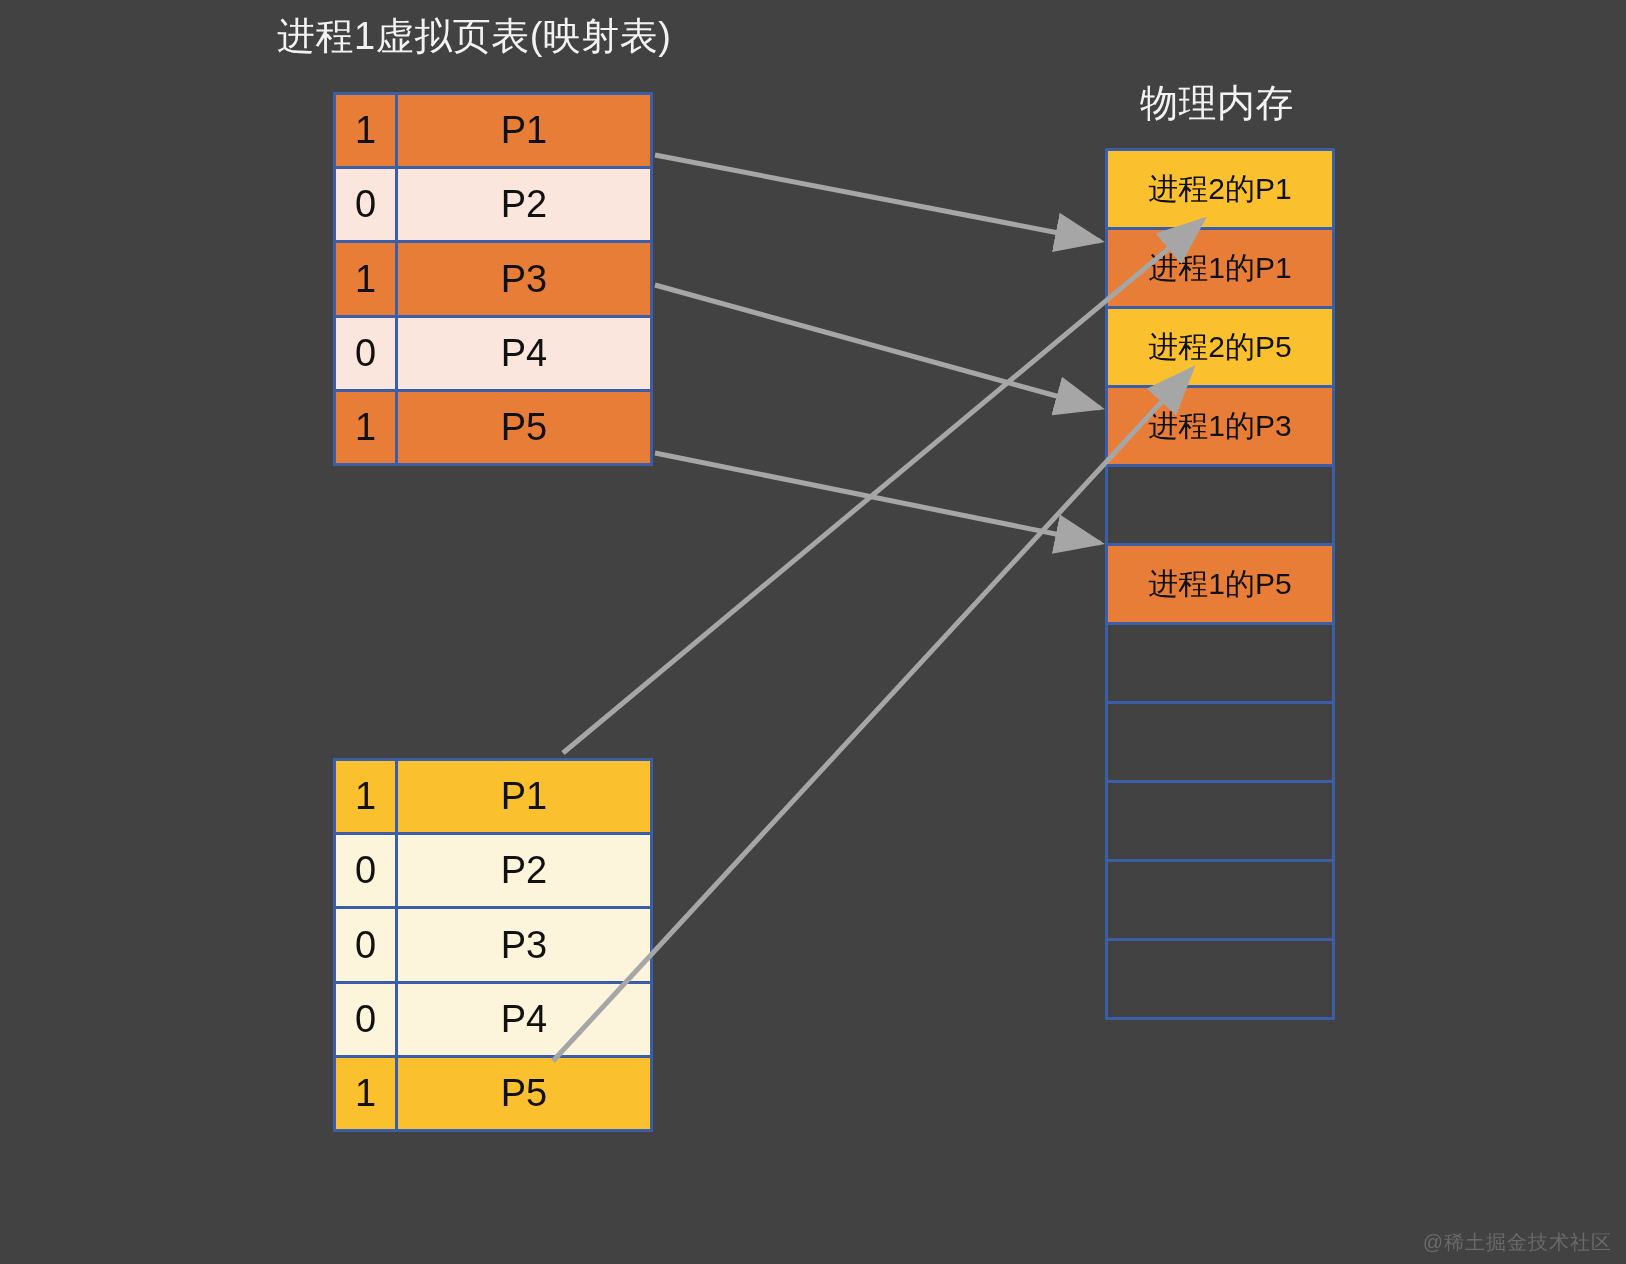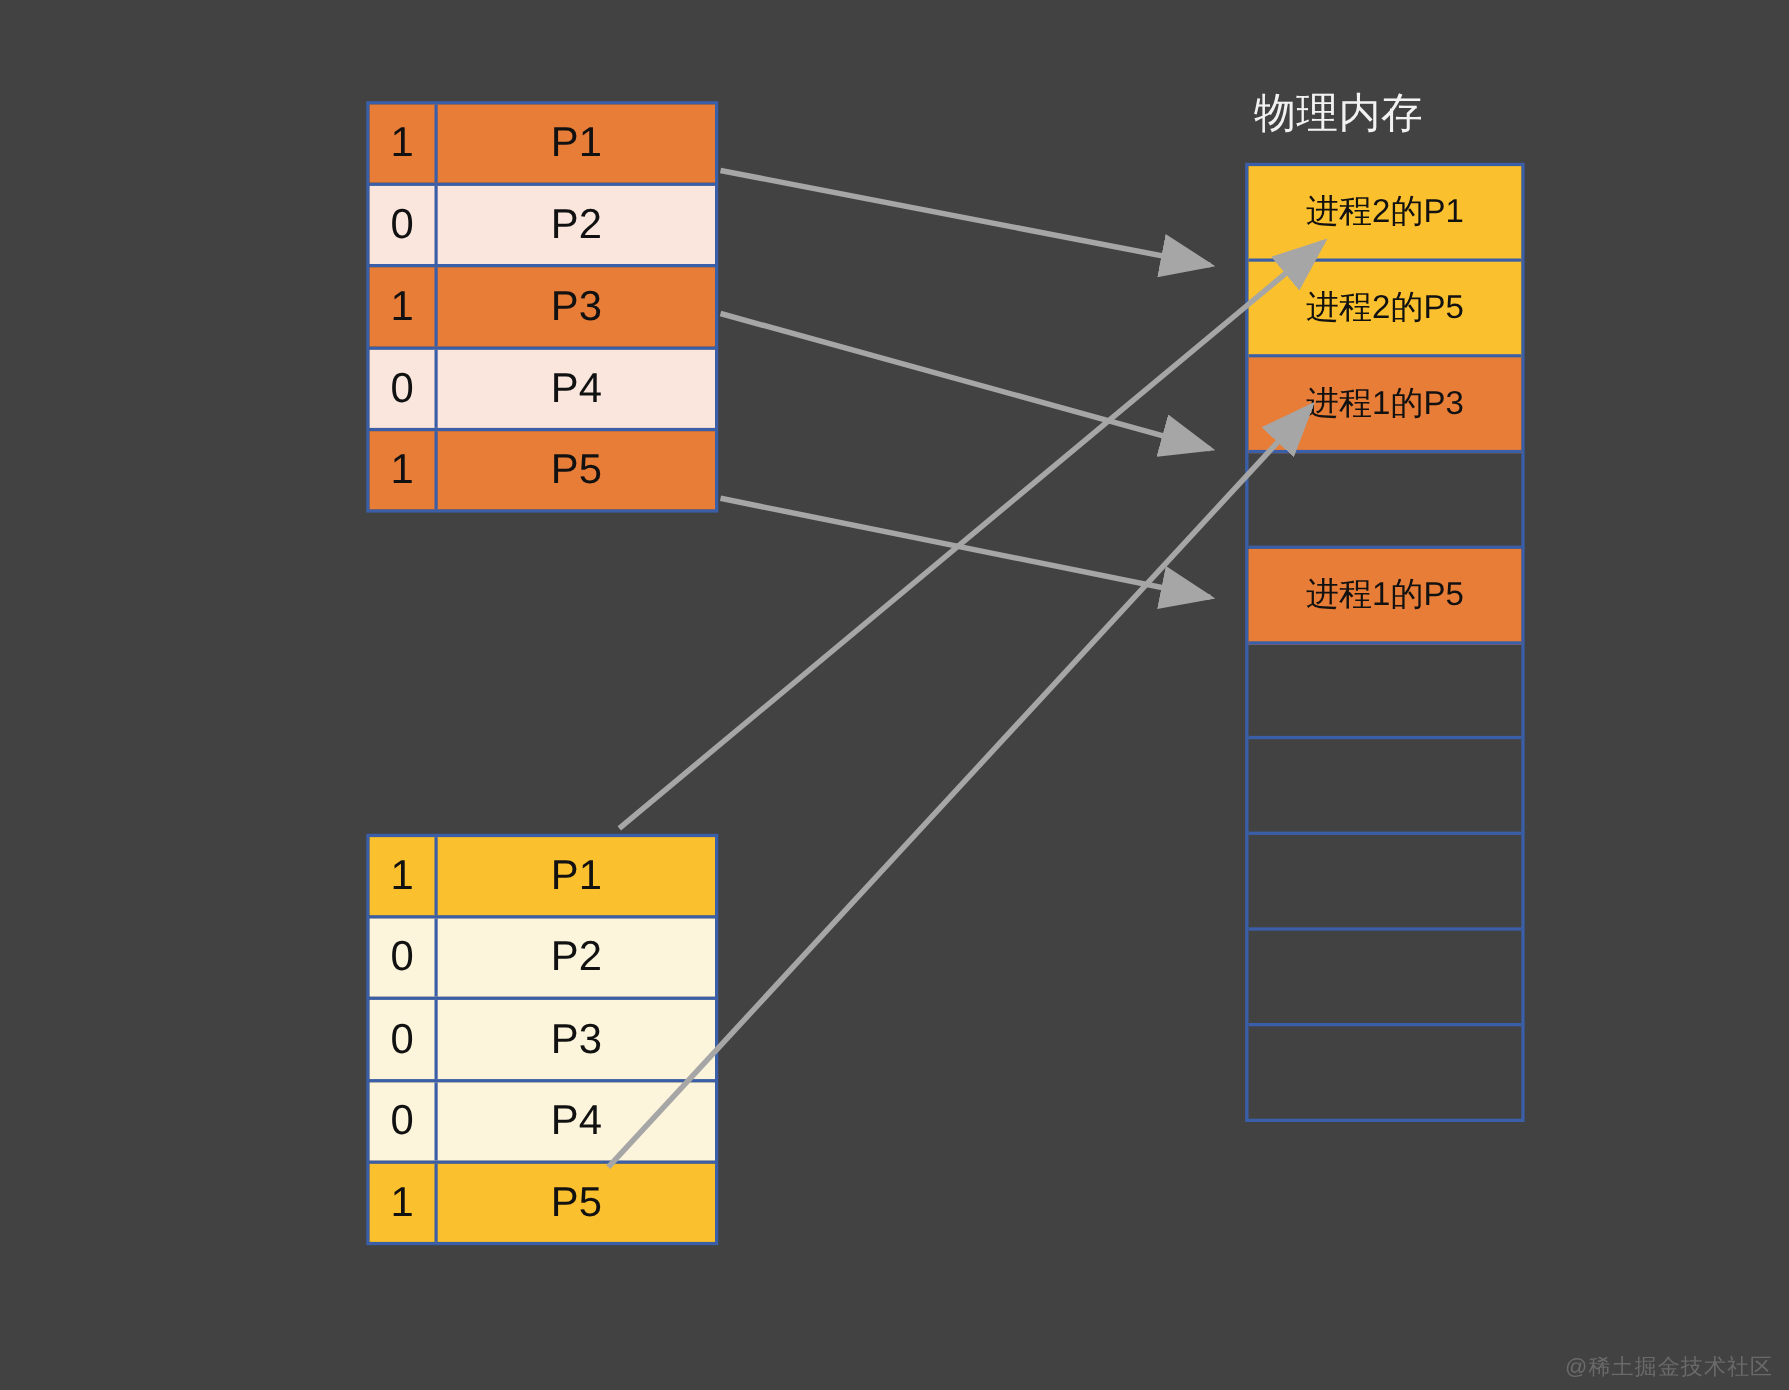--- a/index.html
+++ b/index.html
@@ -71,27 +71,26 @@
   .fill-orange      { background: #e87d37; }
   .fill-orange-pale { background: #fae6dd; }
   .fill-yellow      { background: #fbc02d; }
   .fill-yellow-pale { background: #fdf4dc; }
 
   
   #phys-memory {
     position: absolute;
     left: 1105px;
     top: 148px;
-    width: 254px;
+    width: 230px;
     height: 872px;
     border: 3px solid #3a5fa8;
     box-sizing: border-box;
     display: flex;
     flex-direction: column;
-    margin-left: 27px;
   }
   .pm-row {
     flex: 1 1 0;
     box-sizing: border-box;
     border-bottom: 3px solid #3a5fa8;
     display: flex;
     align-items: center;
     justify-content: center;
     font-size: 30px;
     color: #111;
@@ -134,20 +133,21 @@
     color: #6a6a6a;
     font-size: 20px;
     letter-spacing: 1px;
   }
 </style>
 </head>
 <body>
 
 <div id="stage">
 
+  <div class="diagram-title" id="title-proc1">进程1虚拟页表(映射表)</div>
 
 
   <div class="diagram-title" id="title-phys">物理内存</div>
 
   <div class="page-table" id="table-proc1">
 
     <div class="pt-row">
       <div class="pt-flag fill-orange">1</div>
       <div class="pt-name fill-orange">P1</div>
     </div>
@@ -196,20 +196,21 @@
     </div>
 
     <div class="pt-row">
       <div class="pt-flag fill-yellow">1</div>
       <div class="pt-name fill-yellow">P5</div>
     </div>
   </div>
 
   <div id="phys-memory">
     <div class="pm-row fill-yellow">进程2的P1</div>
+    <div class="pm-row fill-orange">进程1的P1</div>
     <div class="pm-row fill-yellow">进程2的P5</div>
     <div class="pm-row fill-orange">进程1的P3</div>
     <div class="pm-row empty"></div>
     <div class="pm-row fill-orange">进程1的P5</div>
     <div class="pm-row empty"></div>
     <div class="pm-row empty"></div>
     <div class="pm-row empty"></div>
     <div class="pm-row empty"></div>
     <div class="pm-row empty"></div>
   </div>

